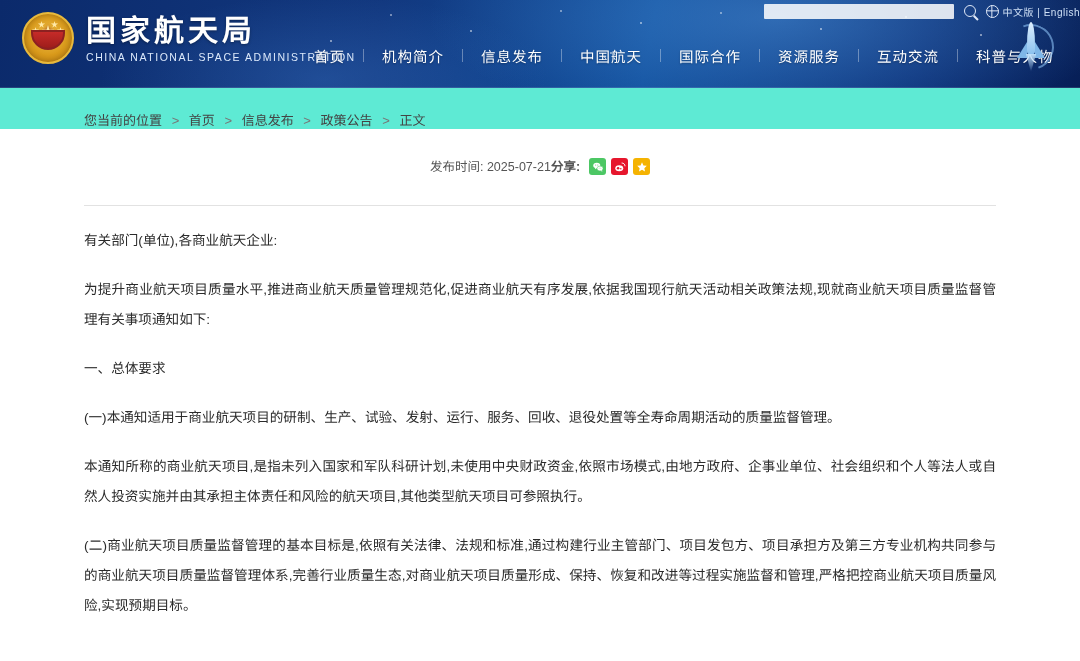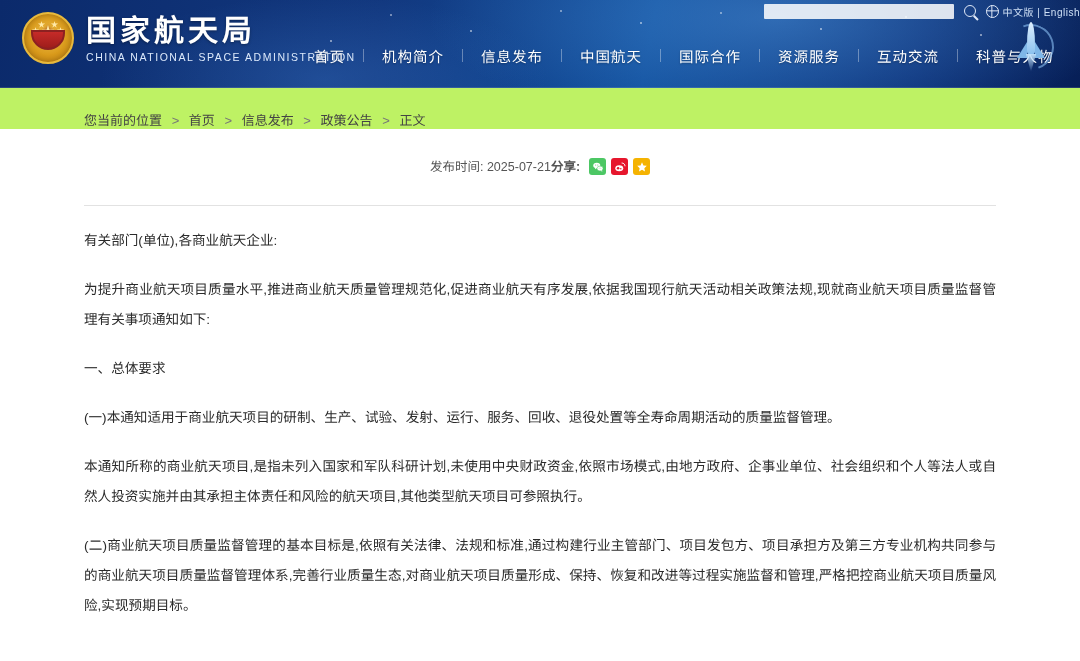--- a/index.html
+++ b/index.html
@@ -136,21 +136,21 @@
   .rocket-logo .fin-r { left: 31px; clip-path: polygon(0 0,100% 100%,0 100%); }
   .rocket-logo .flame {
     position: absolute; left: 22px; top: 36px; width: 10px; height: 18px;
     background: linear-gradient(#bfe0fa, rgba(120,180,240,0));
     clip-path: polygon(50% 100%, 0 0, 100% 0);
   }
 
   
   .crumb-wrap {
     width: 1080px; padding: 22px 0 0 84px;
-    font-size: 13px; color: #444; background: #bef264;
+    font-size: 13px; color: #444; background: #5eead4;
   }
   .crumb-wrap span, .crumb-wrap a { color: #444; text-decoration: none; }
   .crumb-wrap .arrow { color: #777; margin: 0 6px; }
   .crumb-wrap .cur { color: #444; }
 
   
   .article { width: 1080px; padding: 0 84px; background: #fff; }
   .title {
     margin: 48px 0 0; text-align: center;
     color: #1555a5; font-size: 21px; font-weight: 700; letter-spacing: .5px;

